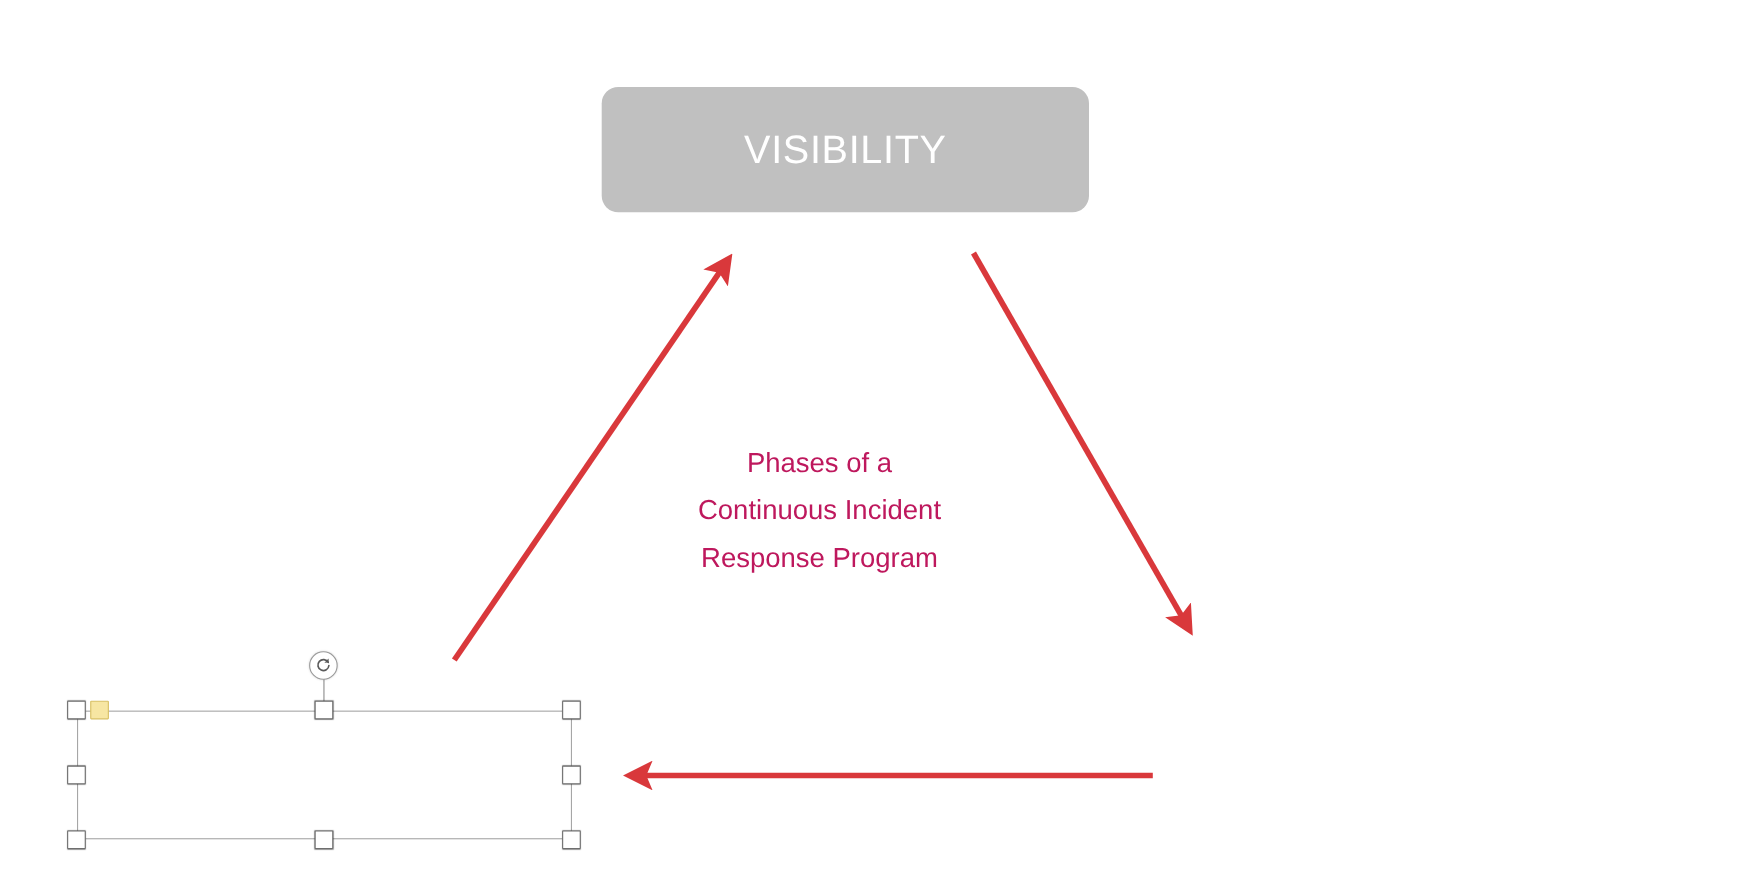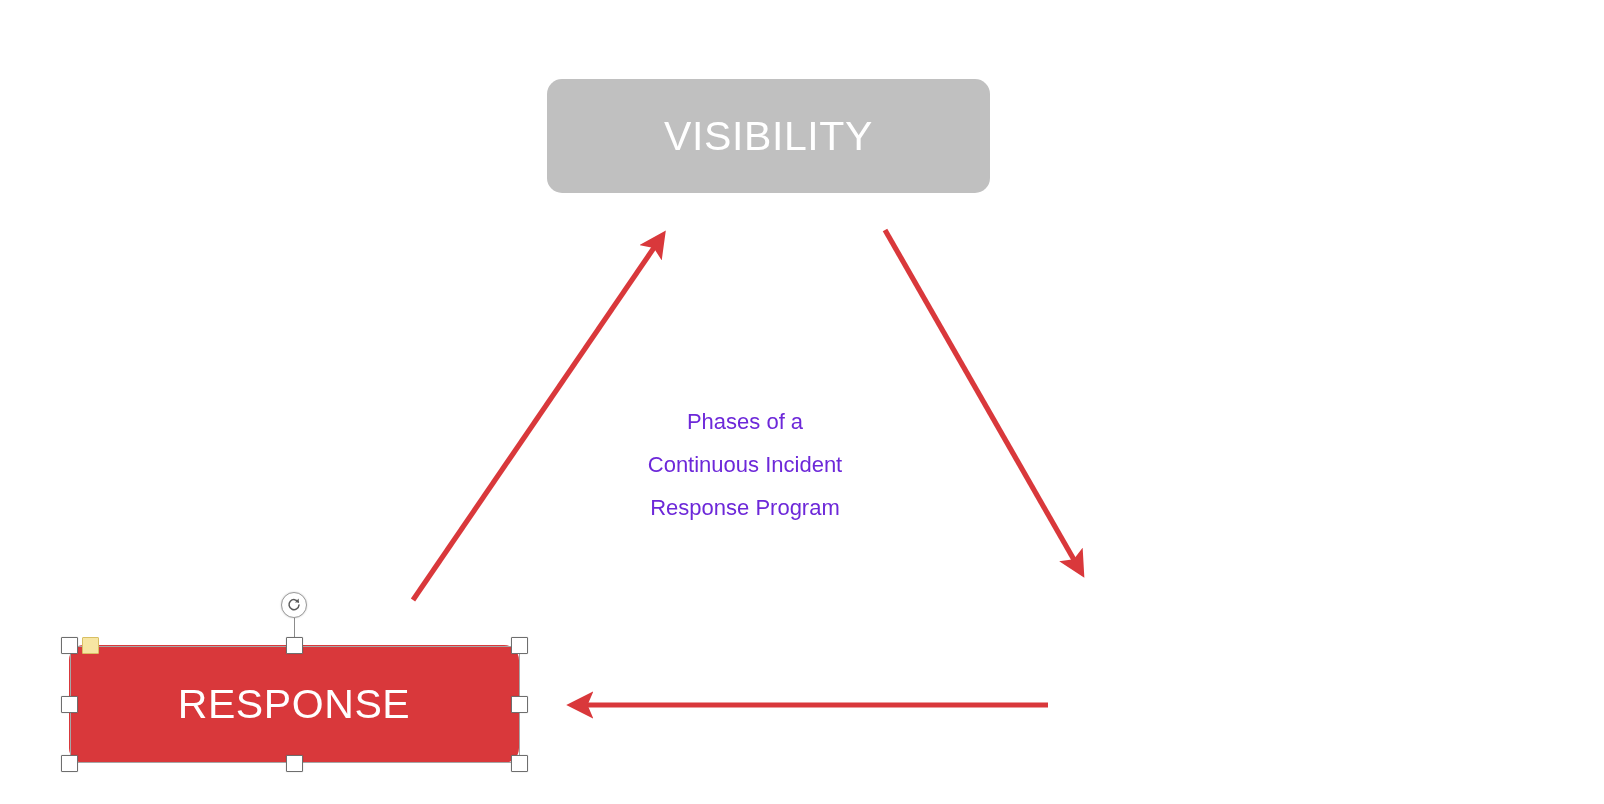--- a/index.html
+++ b/index.html
@@ -24,21 +24,21 @@
     position: absolute;
     display: flex;
     align-items: center;
     justify-content: center;
     border-radius: 15px;
     box-sizing: border-box;
     color: #ffffff;
     letter-spacing: 0.6px;
   }
   .shape-box .shape-label {
-    font-size: 41px;
+    font-size: 36px;
     font-weight: 400;
     line-height: 1;
     color: #ffffff;
   }
 
   #shape-visibility {
     left: 547px;
     top: 79px;
     width: 443px;
     height: 114px;
@@ -59,22 +59,22 @@
     background: #d9383b;
   }
 
   
   #center-caption {
     position: absolute;
     left: 545px;
     top: 400px;
     width: 400px;
     text-align: center;
-    color: #6d28d9;
-    font-size: 22px;
+    color: #be185d;
+    font-size: 25px;
     line-height: 43px;
     white-space: pre-line;
   }
 
   
   #arrow-layer {
     position: absolute;
     left: 0;
     top: 0;
     width: 1604px;
@@ -173,23 +173,20 @@
     <line x1="885" y1="230" x2="1081" y2="572" stroke="#d9383b" stroke-width="5.2" marker-end="url(#arrowhead-red)"></line>
 
     <line x1="1048" y1="705" x2="573" y2="705" stroke="#d9383b" stroke-width="5.2" marker-end="url(#arrowhead-red)"></line>
   </svg>
 
   <div class="shape-box" id="shape-visibility">
     <span class="shape-label">VISIBILITY</span>
   </div>
 
 
-  <div class="shape-box" id="shape-response">
-    <span class="shape-label">RESPONSE</span>
-  </div>
 
   <div id="center-caption">Phases of a
 Continuous Incident
 Response Program</div>
 
   <div id="selection-overlay">
     <div class="sel-frame"></div>
 
     <div id="rotate-stem"></div>
     <div id="rotate-handle">

